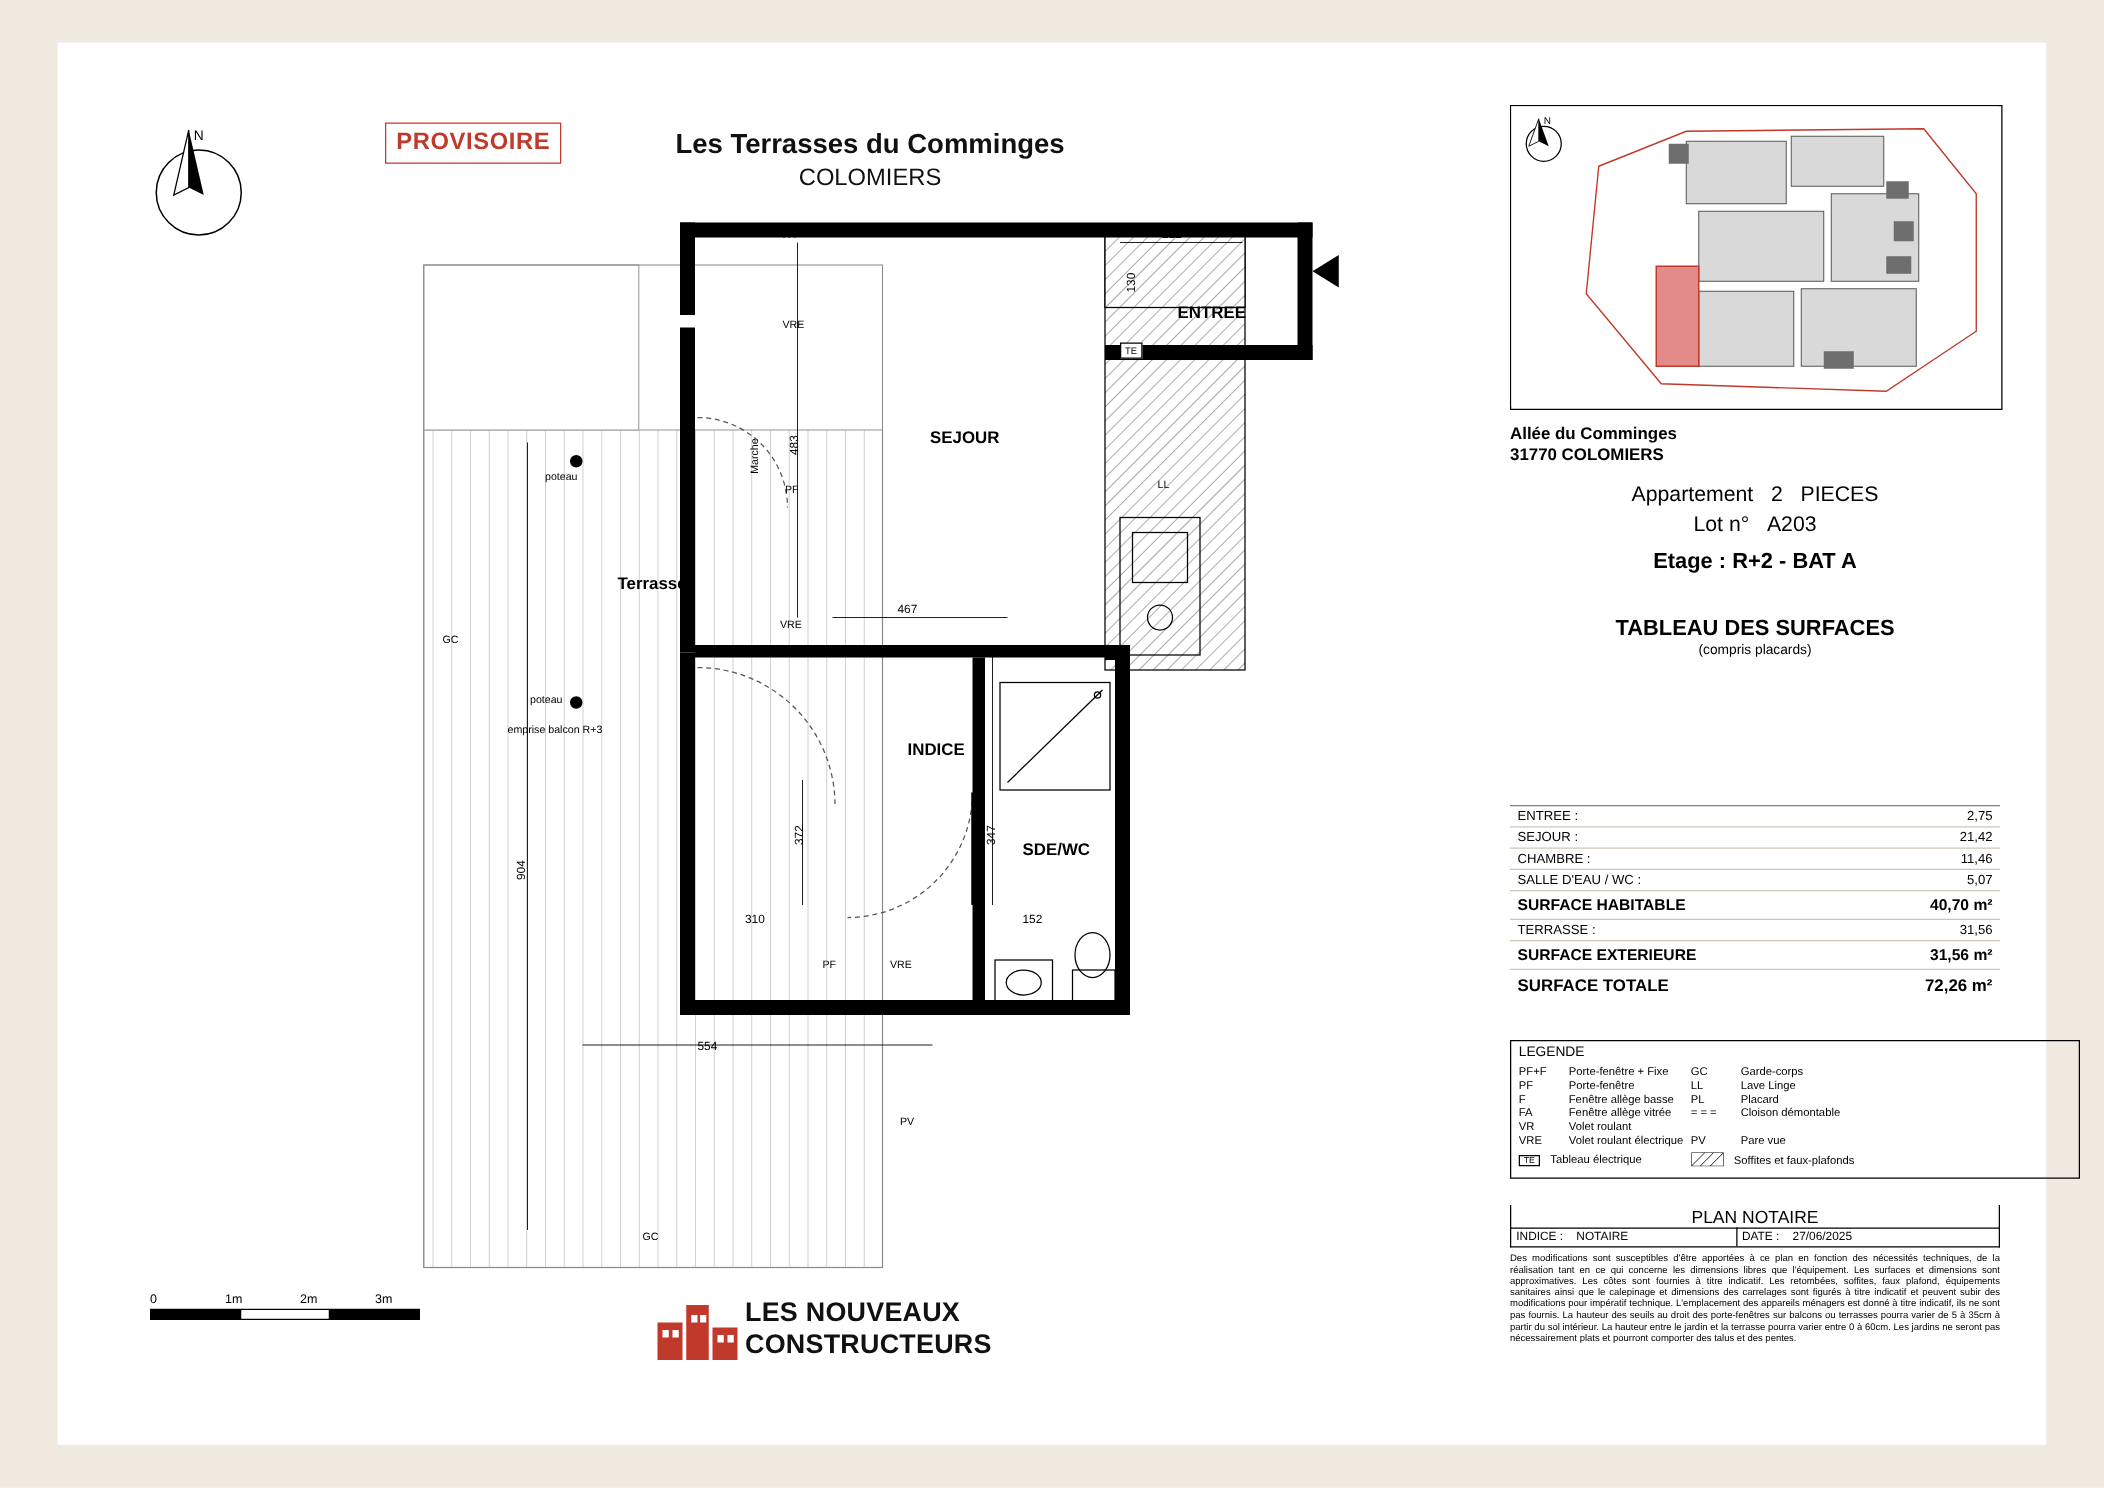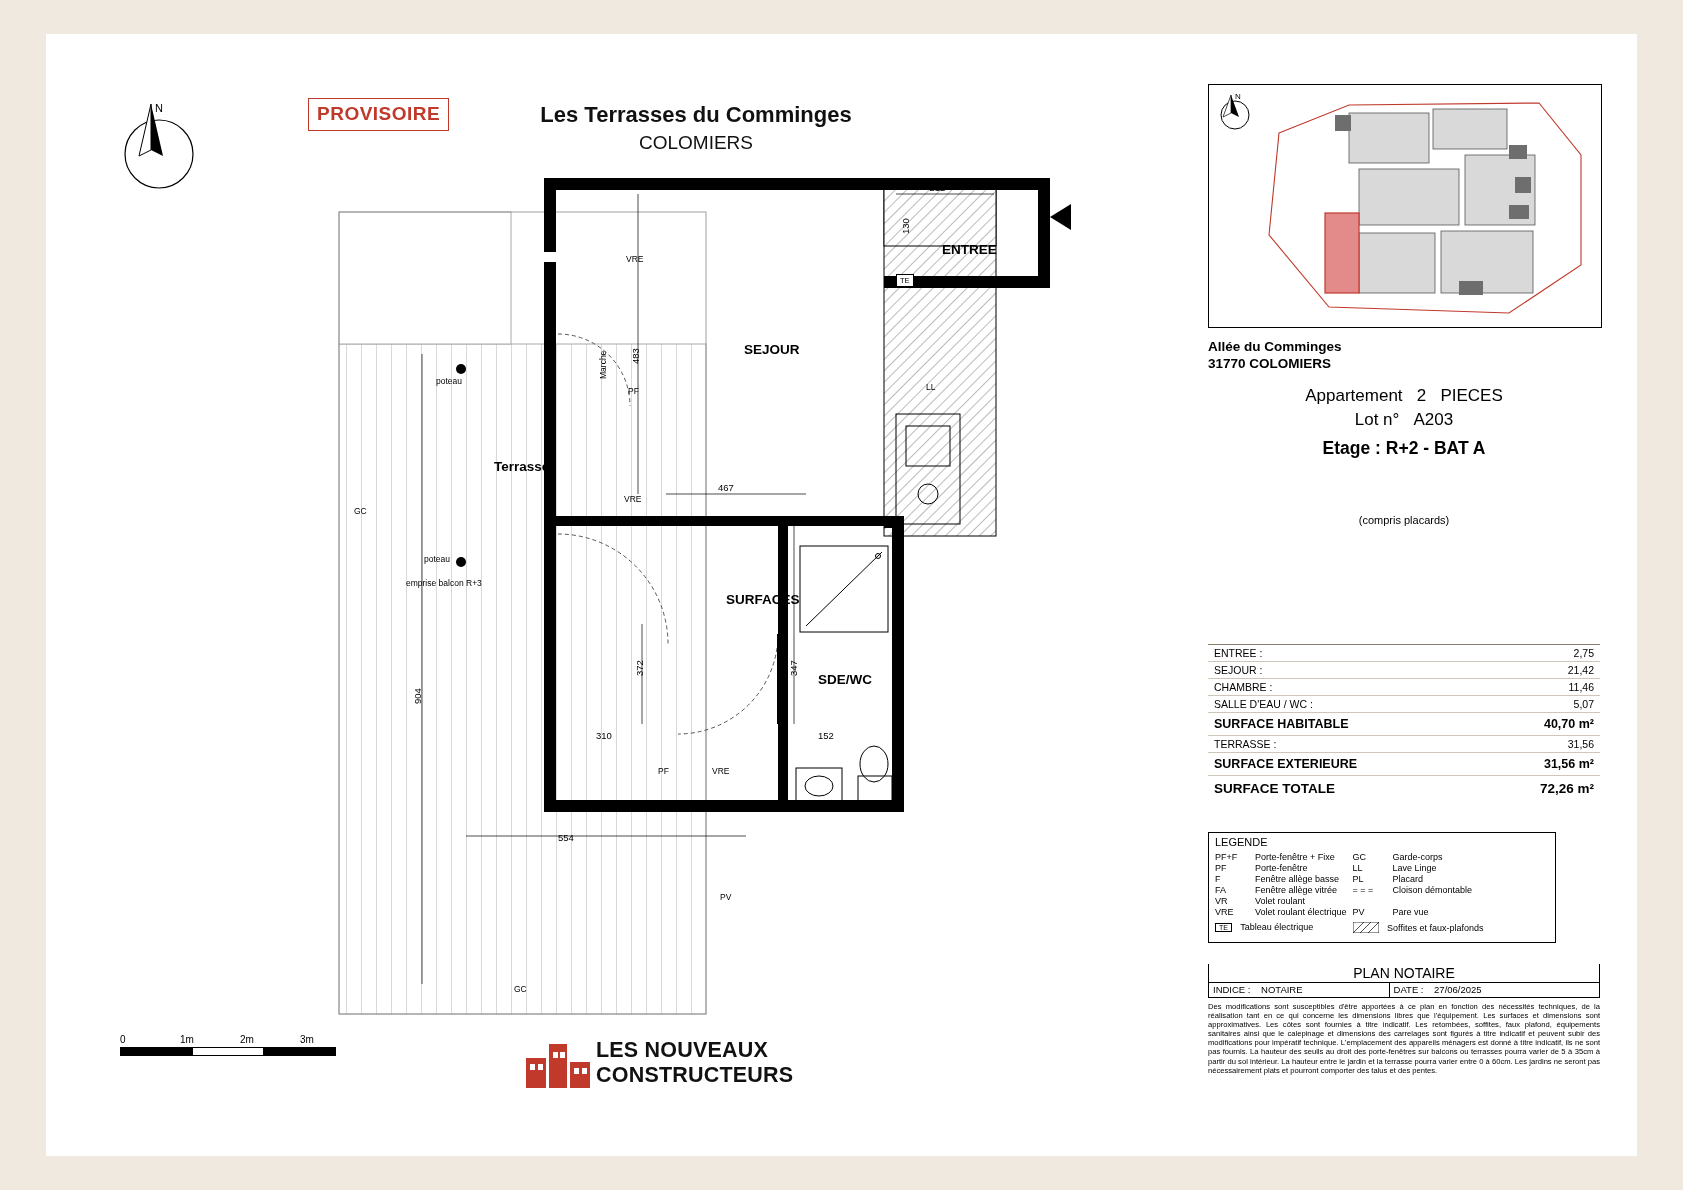--- a/index.html
+++ b/index.html
@@ -31,21 +31,21 @@
   .appt{position:absolute;left:12px;top:330px;width:392px;text-align:center;font-size:17px;line-height:24px;}
   .etage{position:absolute;left:12px;top:384px;width:392px;text-align:center;font-size:17.5px;font-weight:bold;}
   .tbl-title{position:absolute;left:12px;top:438px;width:392px;text-align:center;font-size:17.5px;font-weight:bold;}
   .tbl-sub{position:absolute;left:12px;top:460px;width:392px;text-align:center;font-size:11px;}
 
   .surfaces{position:absolute;left:12px;top:590px;width:392px;border-top:1px solid #8b7d6b;}
   .srow{display:flex;justify-content:space-between;font-size:10.5px;padding:2px 6px;border-bottom:1px solid #cfc6ba;}
   .srow.bold{font-weight:bold;font-size:12.5px;padding:4px 6px;}
   .srow.total{font-weight:bold;font-size:13.5px;padding:5px 6px;border-bottom:none;}
 
-  .legend{position:absolute;left:12px;top:778px;width:348px;border:1px solid #000;padding:3px 6px 6px 6px;box-sizing:border-box;}
+  .legend{position:absolute;left:12px;top:778px;width:456px;border:1px solid #000;padding:3px 6px 6px 6px;box-sizing:border-box;}
   .legend h4{margin:0 0 4px 0;font-size:11px;font-weight:normal;}
   .legend table{border-collapse:collapse;font-size:9px;}
   .legend td{padding:0 6px 1px 0;vertical-align:top;white-space:nowrap;}
   .legend .k{font-weight:normal;width:34px;}
 
   .notaire{position:absolute;left:12px;top:910px;width:392px;border:1px solid #000;border-top:none;
     text-align:center;font-size:14px;padding:1px 0;box-sizing:border-box;}
   .indice{position:absolute;left:12px;top:928px;width:392px;border:1px solid #000;border-top:none;
     display:flex;font-size:9.5px;box-sizing:border-box;}
   .indice div{padding:2px 4px;}
@@ -167,21 +167,21 @@
           <line x1="316" y1="190" x2="316" y2="820"></line>
           <line x1="360" y1="672" x2="640" y2="672"></line>
           <line x1="688" y1="360" x2="688" y2="560"></line>
           <line x1="536" y1="460" x2="536" y2="560"></line>
           <line x1="790" y1="30" x2="888" y2="30"></line>
         </g>
       </svg>
 
       <div class="room-label" style="left:836px;top:78px;">ENTREE</div>
       <div class="room-label" style="left:638px;top:178px;">SEJOUR</div>
-      <div class="room-label" style="left:620px;top:428px;">SURFACES</div>
+      <div class="room-label" style="left:620px;top:428px;">INDICE</div>
       <div class="room-label" style="left:712px;top:508px;">SDE/WC</div>
       <div class="room-label" style="left:388px;top:295px;">Terrasse</div>
 
       <div class="small-label" style="left:330px;top:212px;">poteau</div>
       <div class="small-label" style="left:318px;top:390px;">poteau</div>
       <div class="small-label" style="left:300px;top:414px;">emprise balcon R+3</div>
       <div class="small-label" style="left:248px;top:342px;">GC</div>
       <div class="small-label" style="left:408px;top:820px;">GC</div>
       <div class="small-label" style="left:614px;top:728px;">PV</div>
       <div class="small-label" style="left:820px;top:218px;">LL</div>
@@ -284,20 +284,21 @@
           &nbsp;&nbsp;<span>PIECES</span>
         </div>
         <div>
           <span>Lot n°</span>
           &nbsp;&nbsp;<span>A203</span>
         </div>
       </div>
 
       <div class="etage">Etage :   R+2   -   BAT A</div>
 
+      <div class="tbl-title">TABLEAU DES SURFACES</div>
       <div class="tbl-sub">(compris placards)</div>
 
       <div class="surfaces">
         <div class="srow">
           <span>ENTREE :</span>
           <span>2,75</span>
         </div>
         <div class="srow">
           <span>SEJOUR :</span>
           <span>21,42</span>

